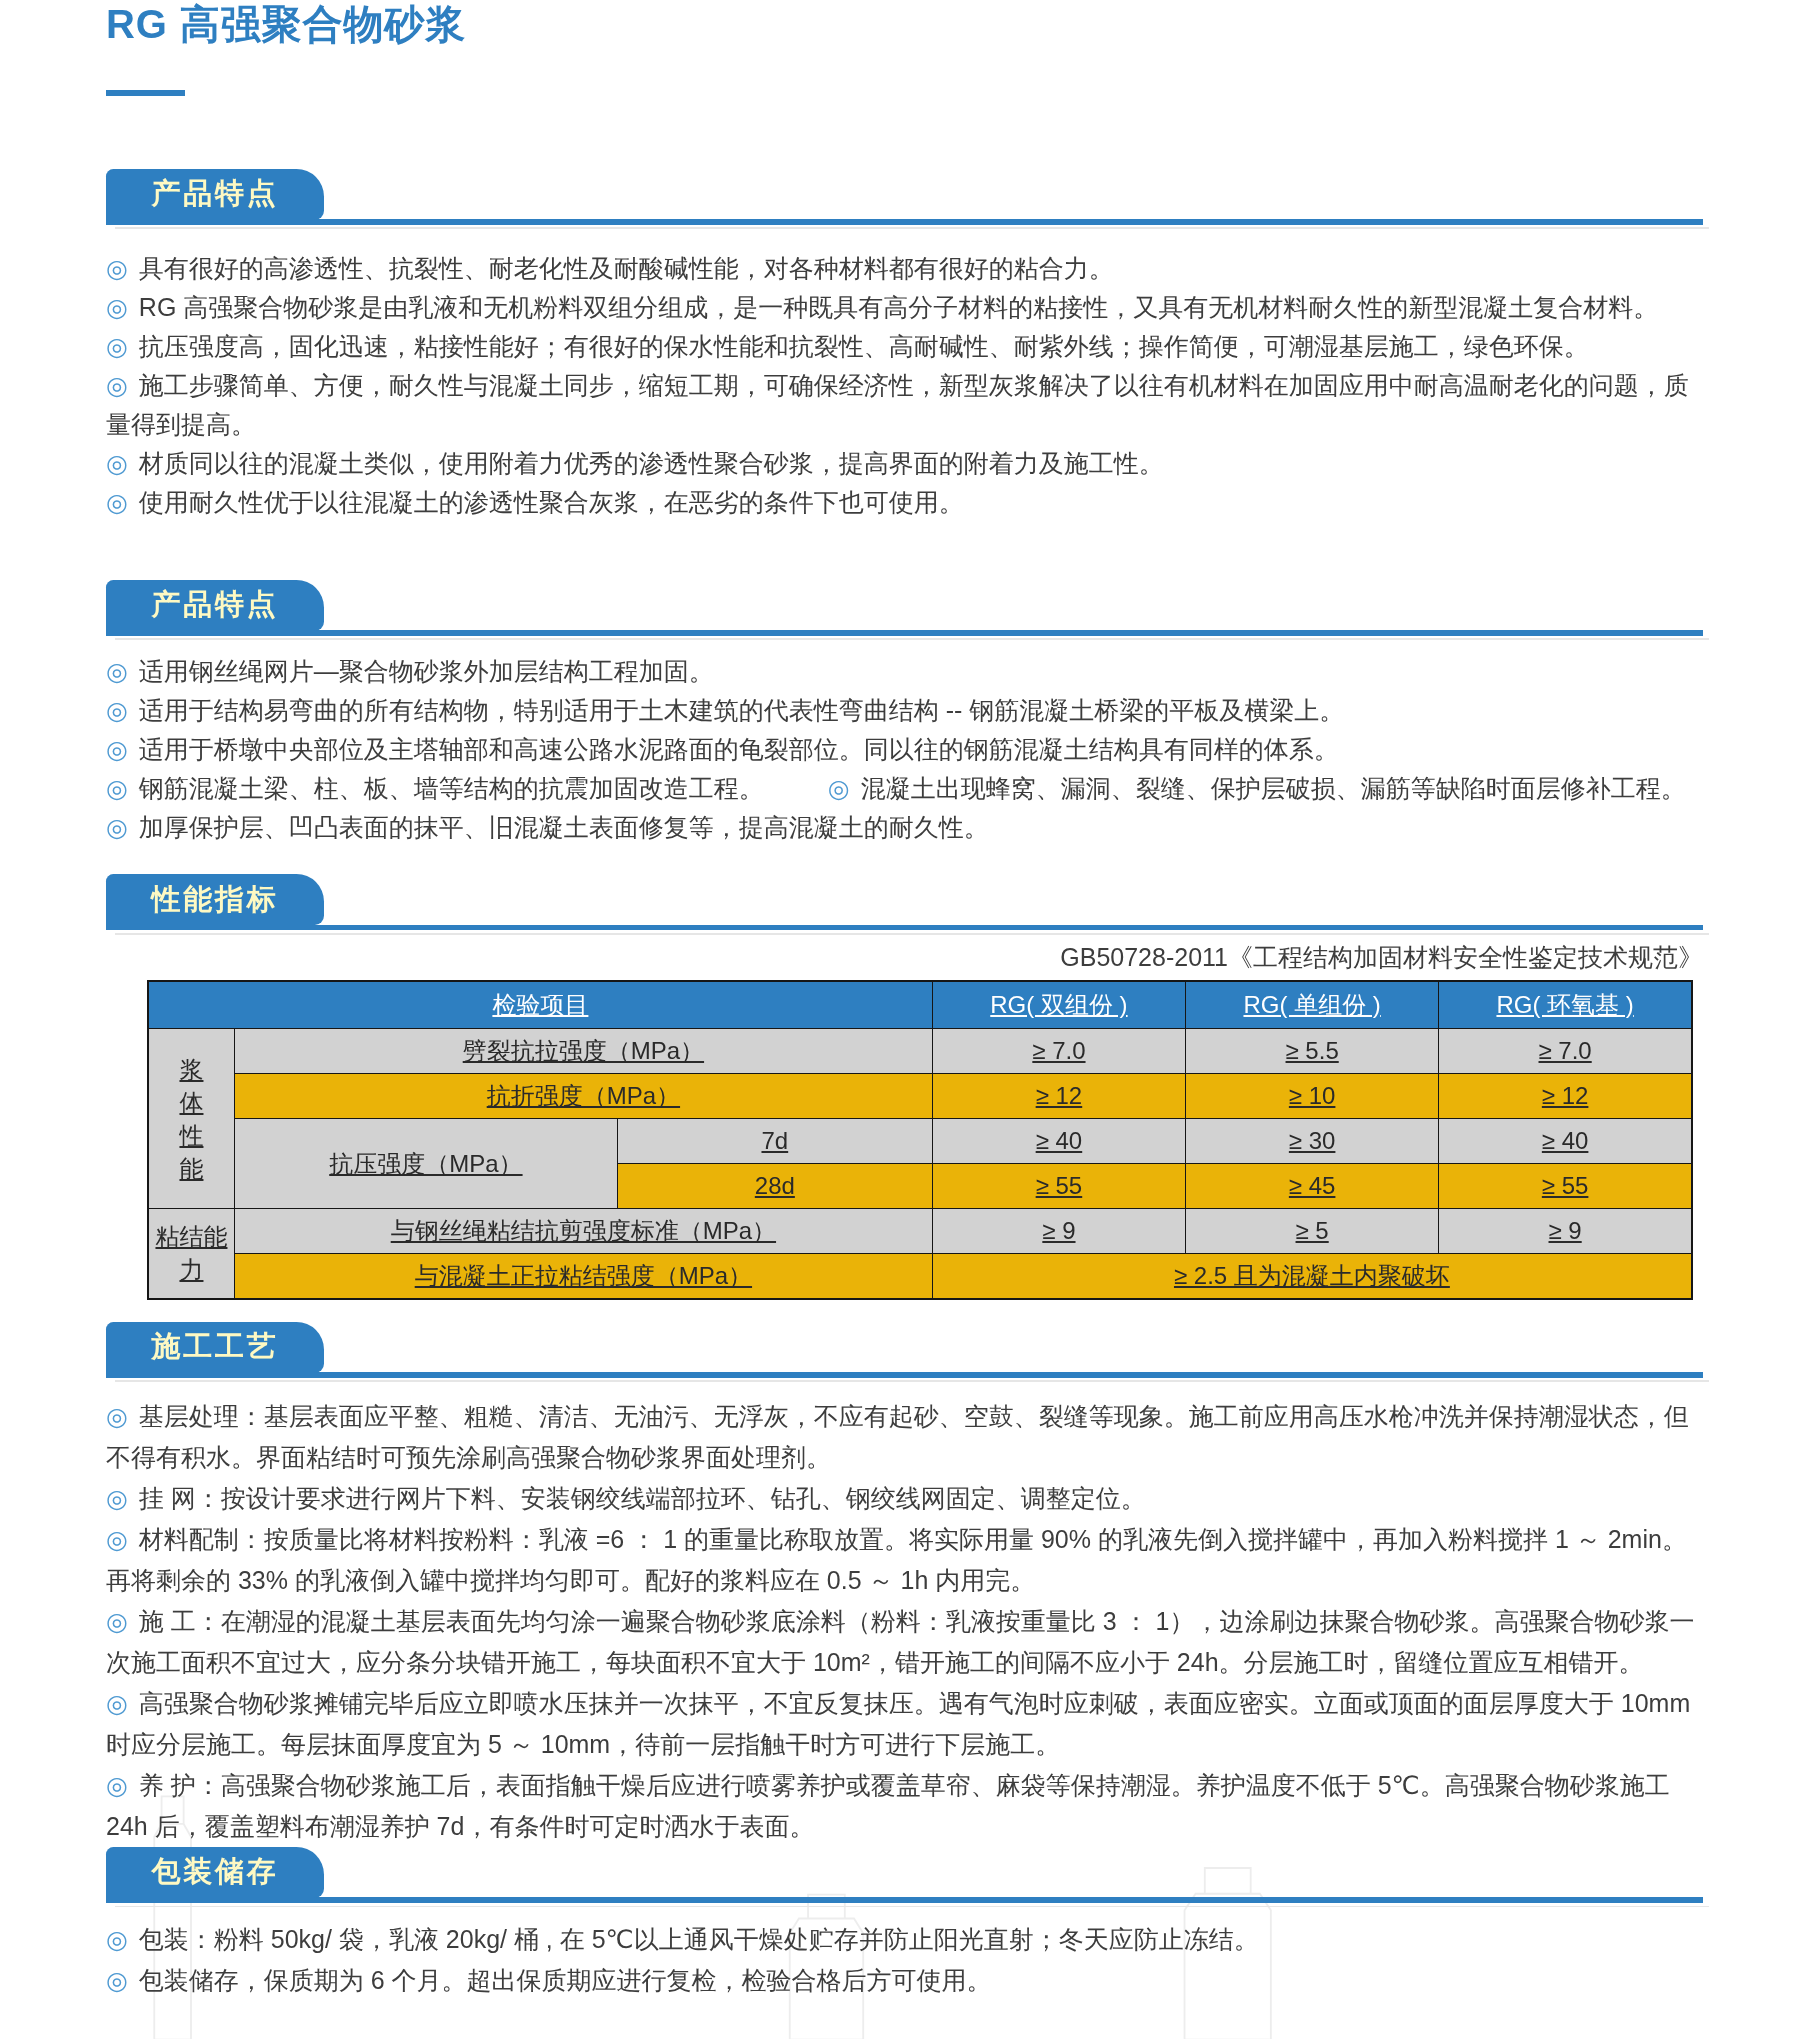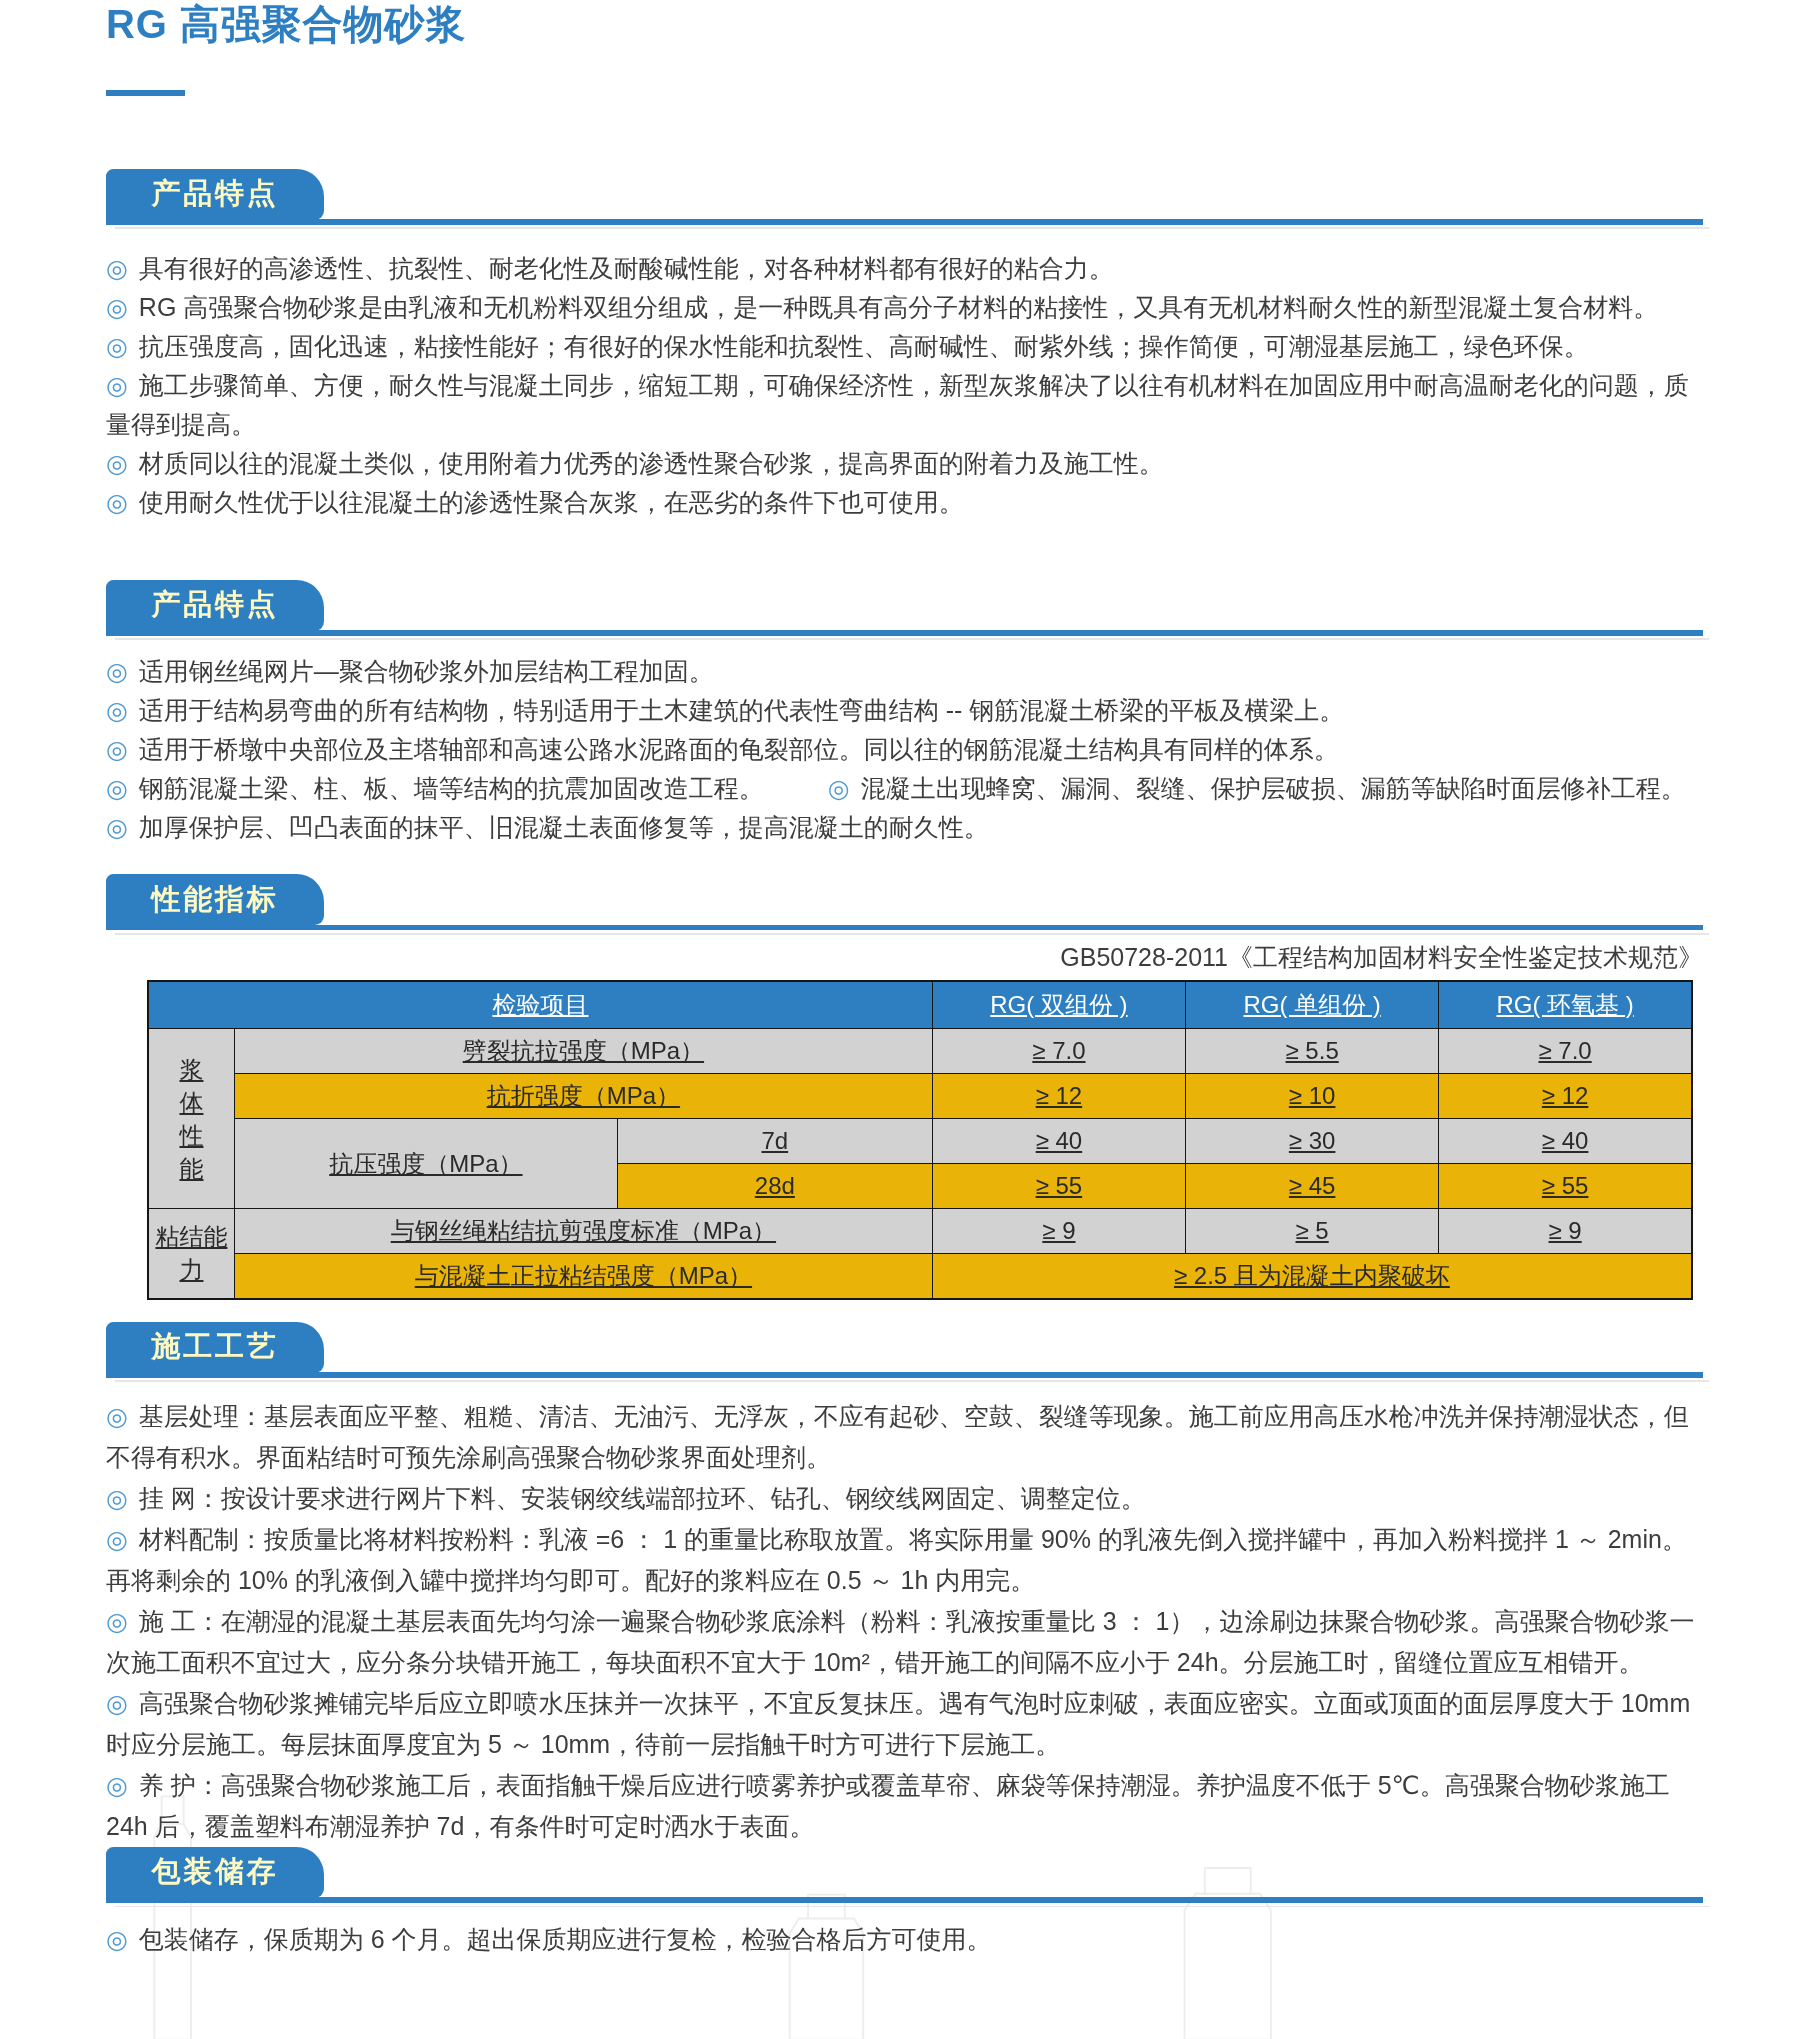--- a/index.html
+++ b/index.html
@@ -175,33 +175,34 @@
   <section class="sec-process">
     <div class="sec-header">
       <div class="badge">
           <span>施工工艺</span>
         </div>
       <div class="rule"></div>
     </div>
     <div class="bullets">
       <p><span class="bi">◎</span><span>基层处理：基层表面应平整、粗糙、清洁、无油污、无浮灰，不应有起砂、空鼓、裂缝等现象。施工前应用高压水枪冲洗并保持潮湿状态，但不得有积水。界面粘结时可预先涂刷高强聚合物砂浆界面处理剂。</span></p>
       <p><span class="bi">◎</span><span>挂 网：按设计要求进行网片下料、安装钢绞线端部拉环、钻孔、钢绞线网固定、调整定位。</span></p>
-      <p><span class="bi">◎</span><span>材料配制：按质量比将材料按粉料：乳液 =6 ： 1 的重量比称取放置。将实际用量 90% 的乳液先倒入搅拌罐中，再加入粉料搅拌 1 ～ 2min。再将剩余的 10% 的乳液倒入罐中搅拌均匀即可。配好的浆料应在 0.5 ～ 1h 内用完。</span></p>
+      <p><span class="bi">◎</span><span>材料配制：按质量比将材料按粉料：乳液 =6 ： 1 的重量比称取放置。将实际用量 90% 的乳液先倒入搅拌罐中，再加入粉料搅拌 1 ～ 2min。再将剩余的 33% 的乳液倒入罐中搅拌均匀即可。配好的浆料应在 0.5 ～ 1h 内用完。</span></p>
       <p><span class="bi">◎</span><span>施 工：在潮湿的混凝土基层表面先均匀涂一遍聚合物砂浆底涂料（粉料：乳液按重量比 3 ： 1），边涂刷边抹聚合物砂浆。高强聚合物砂浆一次施工面积不宜过大，应分条分块错开施工，每块面积不宜大于 10m²，错开施工的间隔不应小于 24h。分层施工时，留缝位置应互相错开。</span></p>
       <p><span class="bi">◎</span><span>高强聚合物砂浆摊铺完毕后应立即喷水压抹并一次抹平，不宜反复抹压。遇有气泡时应刺破，表面应密实。立面或顶面的面层厚度大于 10mm 时应分层施工。每层抹面厚度宜为 5 ～ 10mm，待前一层指触干时方可进行下层施工。</span></p>
       <p><span class="bi">◎</span><span>养 护：高强聚合物砂浆施工后，表面指触干燥后应进行喷雾养护或覆盖草帘、麻袋等保持潮湿。养护温度不低于 5℃。高强聚合物砂浆施工 24h 后，覆盖塑料布潮湿养护 7d，有条件时可定时洒水于表面。</span></p>
     </div>
   </section>
 
   <section class="sec-pack">
     <div class="sec-header">
       <div class="badge">
           <span>包装储存</span>
         </div>
       <div class="rule"></div>
     </div>
     <div class="bullets">
+      <p><span class="bi">◎</span><span>包装：粉料 50kg/ 袋，乳液 20kg/ 桶 , 在 5℃以上通风干燥处贮存并防止阳光直射；冬天应防止冻结。</span></p>
       <p><span class="bi">◎</span><span>包装储存，保质期为 6 个月。超出保质期应进行复检，检验合格后方可使用。</span></p>
     </div>
   </section>
 
 </div>
 
 
 </body></html>

